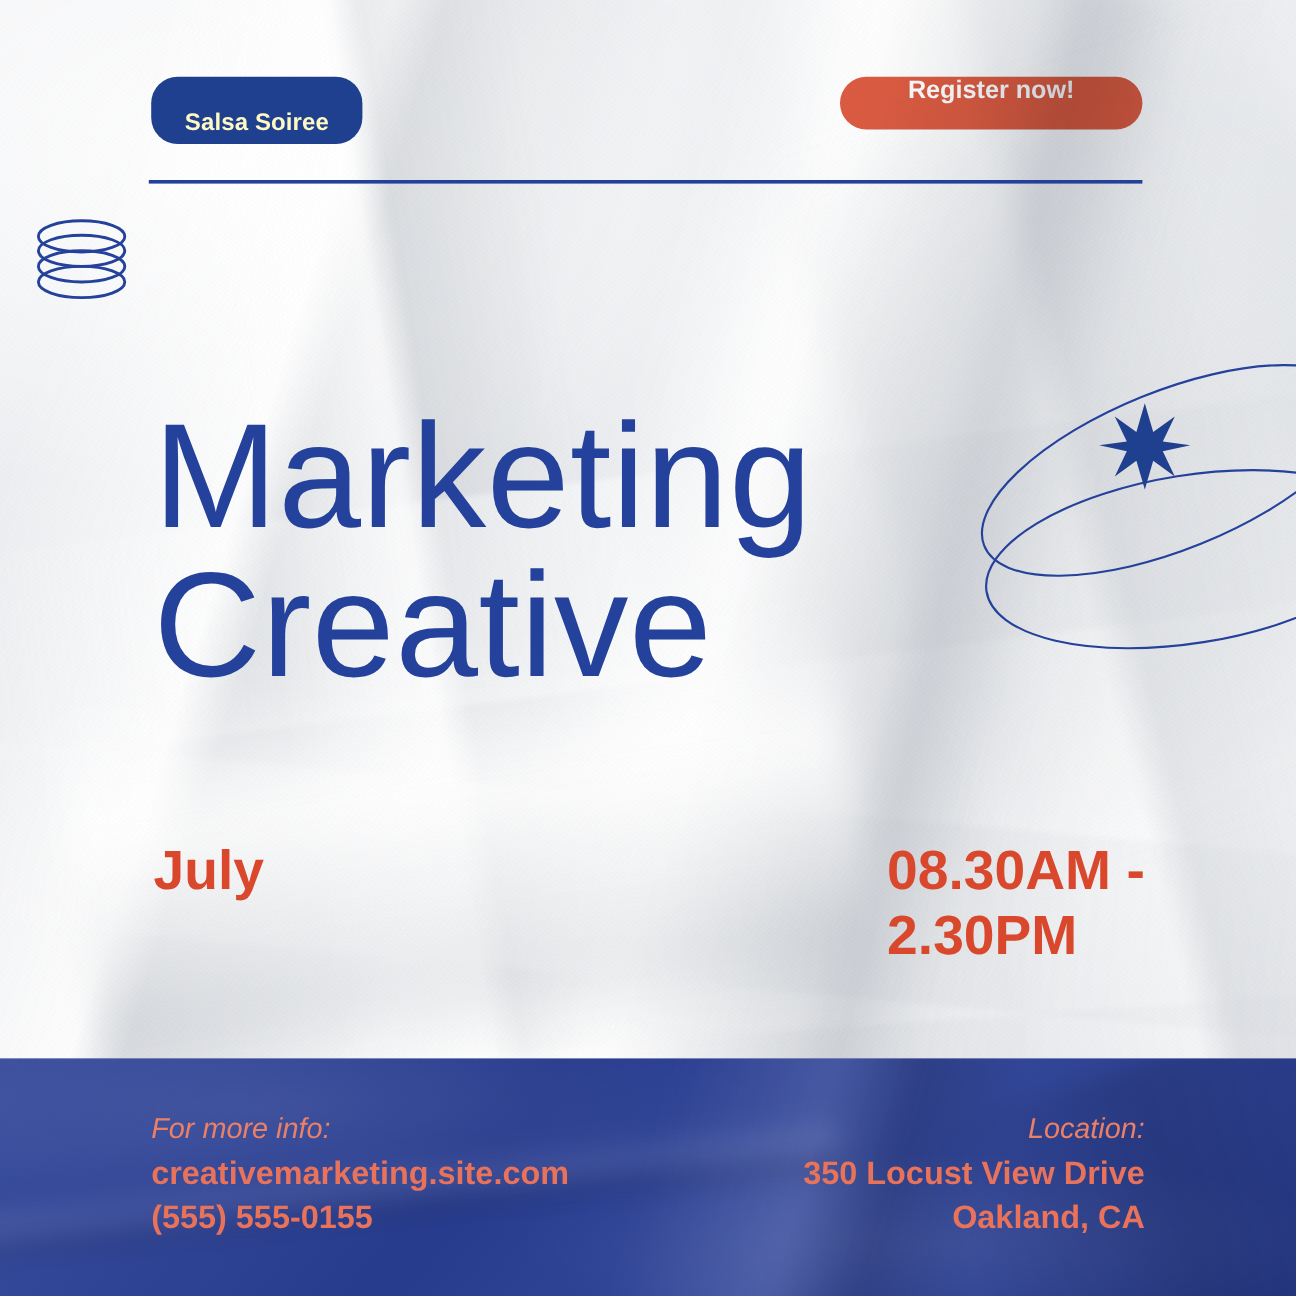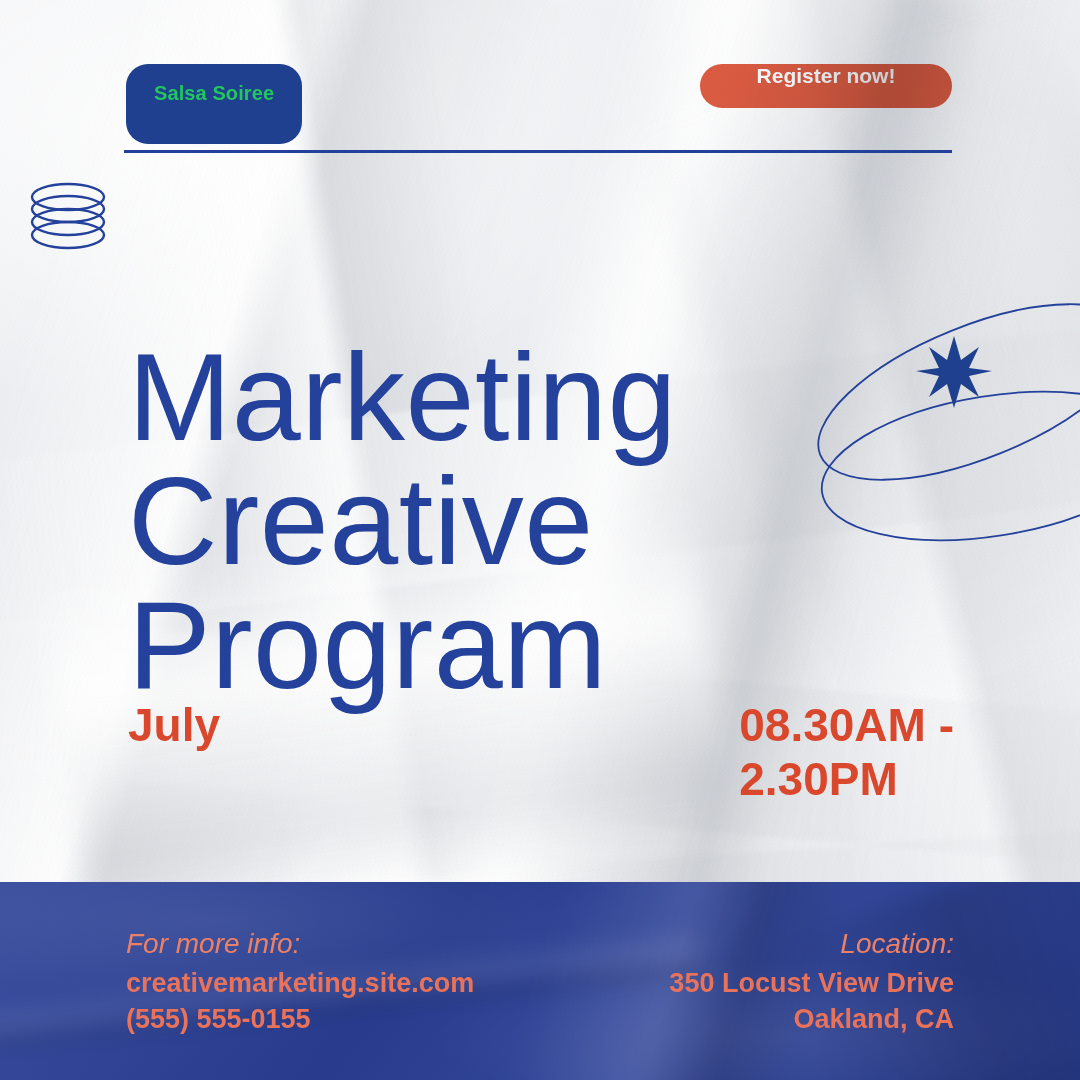--- a/index.html
+++ b/index.html
@@ -68,25 +68,25 @@
       repeating-linear-gradient(37deg, rgba(0,0,0,0.035) 0 1px, rgba(255,255,255,0) 1px 3px),
       repeating-linear-gradient(-52deg, rgba(0,0,0,0.025) 0 1px, rgba(255,255,255,0) 1px 4px);
     pointer-events: none;
   }
 
   
   .badge {
     position: absolute;
     left: 126px; top: 64px;
     height: 44px;
-    display: flex; align-items: flex-start; justify-content: center;
-    padding: 18px 28px;
+    display: flex; align-items: flex-end; justify-content: center;
+    padding: 6px 28px;
     border-radius: 22px;
     background: #1f3f8f;
-    color: #22c55e;
+    color: #fef9c3;
     font-size: 20px;
     font-weight: bold;
     letter-spacing: .1px;
     white-space: nowrap;
   }
   .cta {
     position: absolute;
     left: 700px; top: 64px;
     width: 252px; height: 44px;
     display: flex; align-items: flex-start; justify-content: center;
@@ -184,21 +184,21 @@
          background: linear-gradient(90deg, rgba(255,255,255,0) 0%, rgba(0,0,0,0.12) 50%, rgba(255,255,255,0) 100%); }
 
   .footer-col {
     position: absolute;
     color: #e8725a;
   }
   .footer-left  { left: 126px; top: 44px; text-align: left; }
   .footer-right { right: 126px; top: 44px; text-align: right; }
   .f-label {
     display: block;
-    font-size: 28px;
+    font-size: 24px;
     font-style: italic;
     font-weight: normal;
     color: #ec8066;
     line-height: 1.25;
     margin-bottom: 5px;
   }
   .f-value {
     display: block;
     font-size: 27px;
     font-weight: bold;
@@ -239,21 +239,20 @@
       <ellipse cx="42" cy="16" rx="36" ry="13" stroke="#24419b" stroke-width="2.4" fill="none"></ellipse>
       <ellipse cx="42" cy="28" rx="36" ry="13" stroke="#24419b" stroke-width="2.4" fill="none"></ellipse>
       <ellipse cx="42" cy="41" rx="36" ry="13" stroke="#24419b" stroke-width="2.4" fill="none"></ellipse>
       <ellipse cx="42" cy="54" rx="36" ry="13" stroke="#24419b" stroke-width="2.4" fill="none"></ellipse>
     </svg>
   </div>
 
   <h1 class="title">
     <span class="title-line">Marketing</span>
     <span class="title-line">Creative</span>
-    <span class="title-line">Program</span>
   </h1>
 
   <div class="orbits">
     <svg width="320" height="380" viewBox="0 0 320 380" fill="none">
       <ellipse cx="196" cy="152" rx="168" ry="66" stroke="#24419b" stroke-width="1.8" fill="none" transform="rotate(-22 196 152)"></ellipse>
       <ellipse cx="212" cy="226" rx="172" ry="70" stroke="#24419b" stroke-width="1.8" fill="none" transform="rotate(-9 212 226)"></ellipse>
       <path d="M174 96 L181 120 L199 107 L189 128 L212 131 L189 136 L199 157
                L181 144 L174 168 L167 144 L149 157 L159 136 L136 131 L159 128
                L149 107 L167 120 Z" fill="#1f3f8f"></path>
     </svg>

